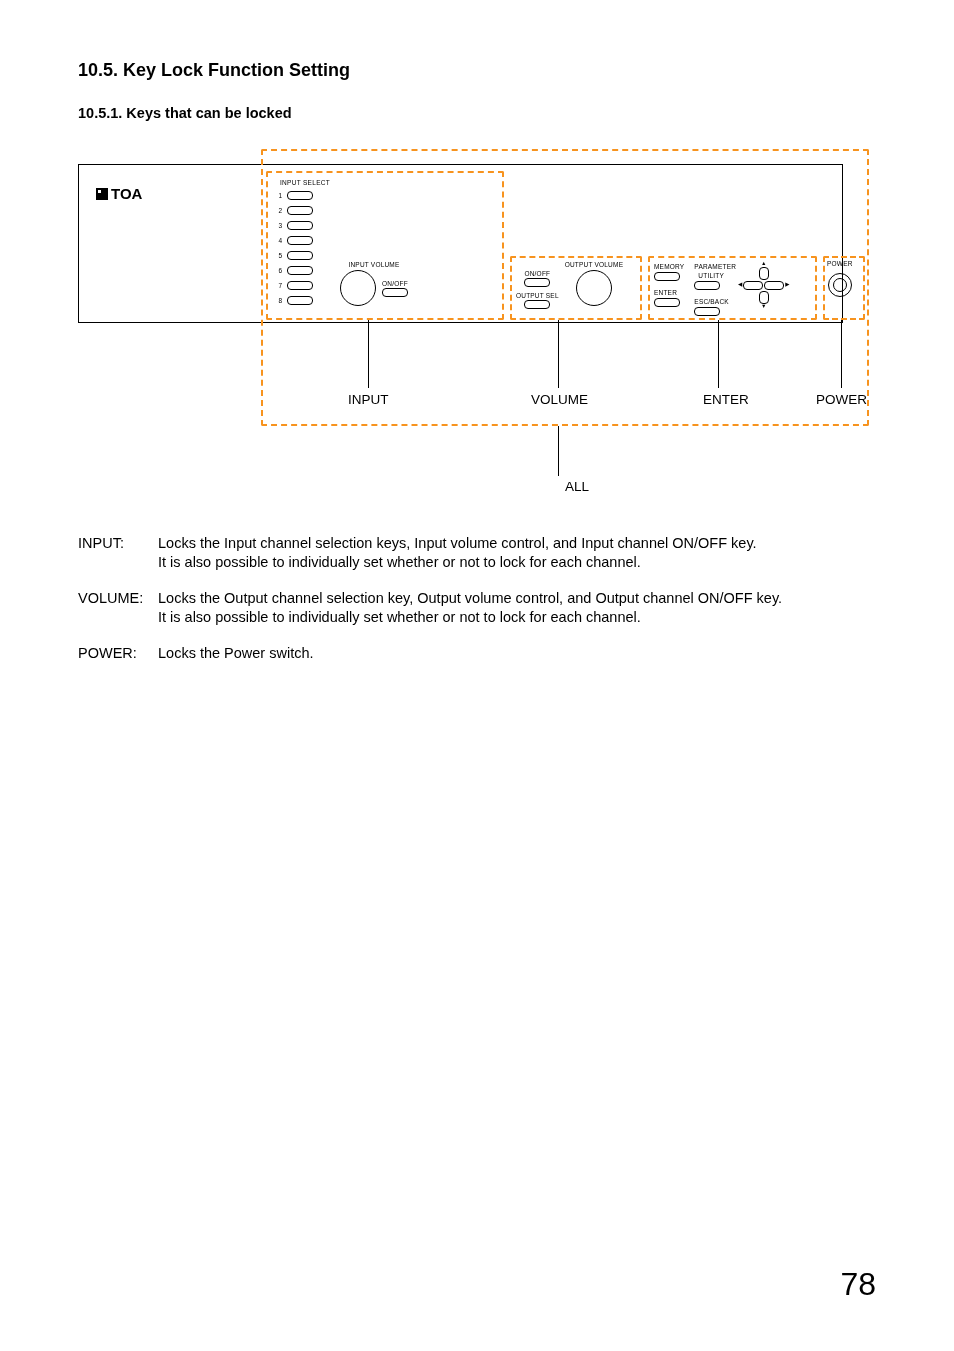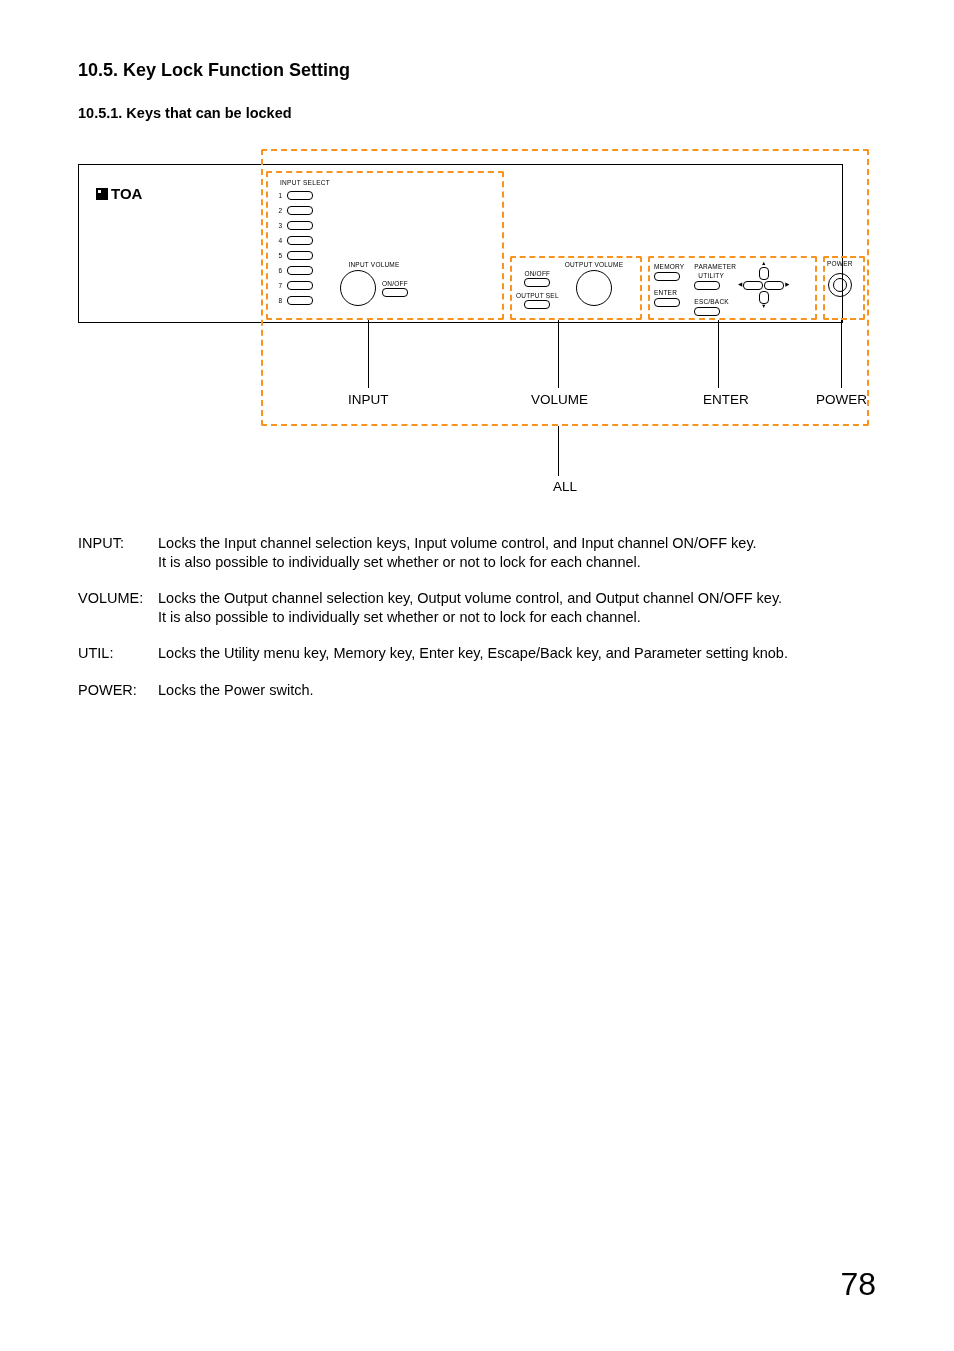--- a/index.html
+++ b/index.html
@@ -208,36 +208,32 @@
     <div class="lead-v" style="left:480px; top:171px; height:68px;"></div>
     <div class="grp-label" style="left:453px; top:243px;">VOLUME</div>
 
     <div class="lead-v" style="left:640px; top:171px; height:68px;"></div>
     <div class="grp-label" style="left:625px; top:243px;">ENTER</div>
 
     <div class="lead-v" style="left:763px; top:171px; height:68px;"></div>
     <div class="grp-label" style="left:738px; top:243px;">POWER</div>
 
     <div class="lead-v" style="left:480px; top:277px; height:50px;"></div>
-    <div class="grp-label" style="left:475px; top:330px;">ALL</div>
+    <div class="grp-label" style="left:487px; top:330px;">ALL</div>
   </div>
 
   <div class="defs" id="defs">
       <div class="def-row">
         <div class="def-term">INPUT:</div>
         <div class="def-body">Locks the Input channel selection keys, Input volume control, and Input channel ON/OFF key.<br>It is also possible to individually set whether or not to lock for each channel.</div>
       </div>
       <div class="def-row">
         <div class="def-term">VOLUME:</div>
         <div class="def-body">Locks the Output channel selection key, Output volume control, and Output channel ON/OFF key.<br>It is also possible to individually set whether or not to lock for each channel.</div>
       </div>
       <div class="def-row">
-        <div class="def-term">UTIL:</div>
-        <div class="def-body">Locks the Utility menu key, Memory key, Enter key, Escape/Back key, and Parameter setting knob.</div>
-      </div>
-      <div class="def-row">
         <div class="def-term">POWER:</div>
         <div class="def-body">Locks the Power switch.</div>
       </div>
     </div>
 
   <div class="page-num">78</div>
 </div>
 
 </body></html>

